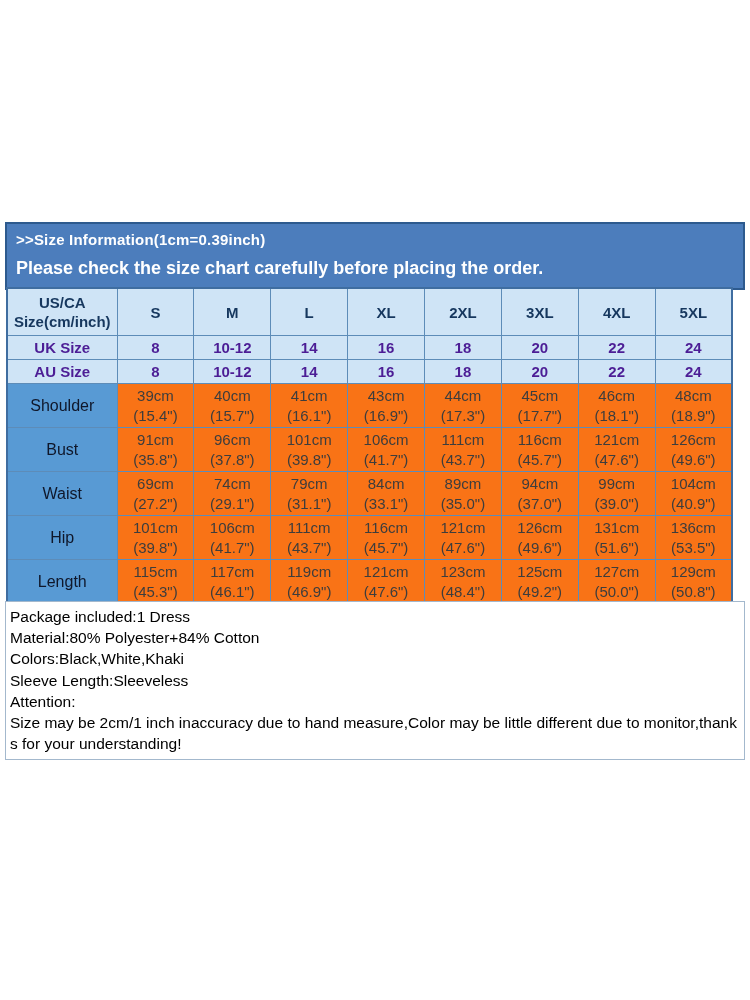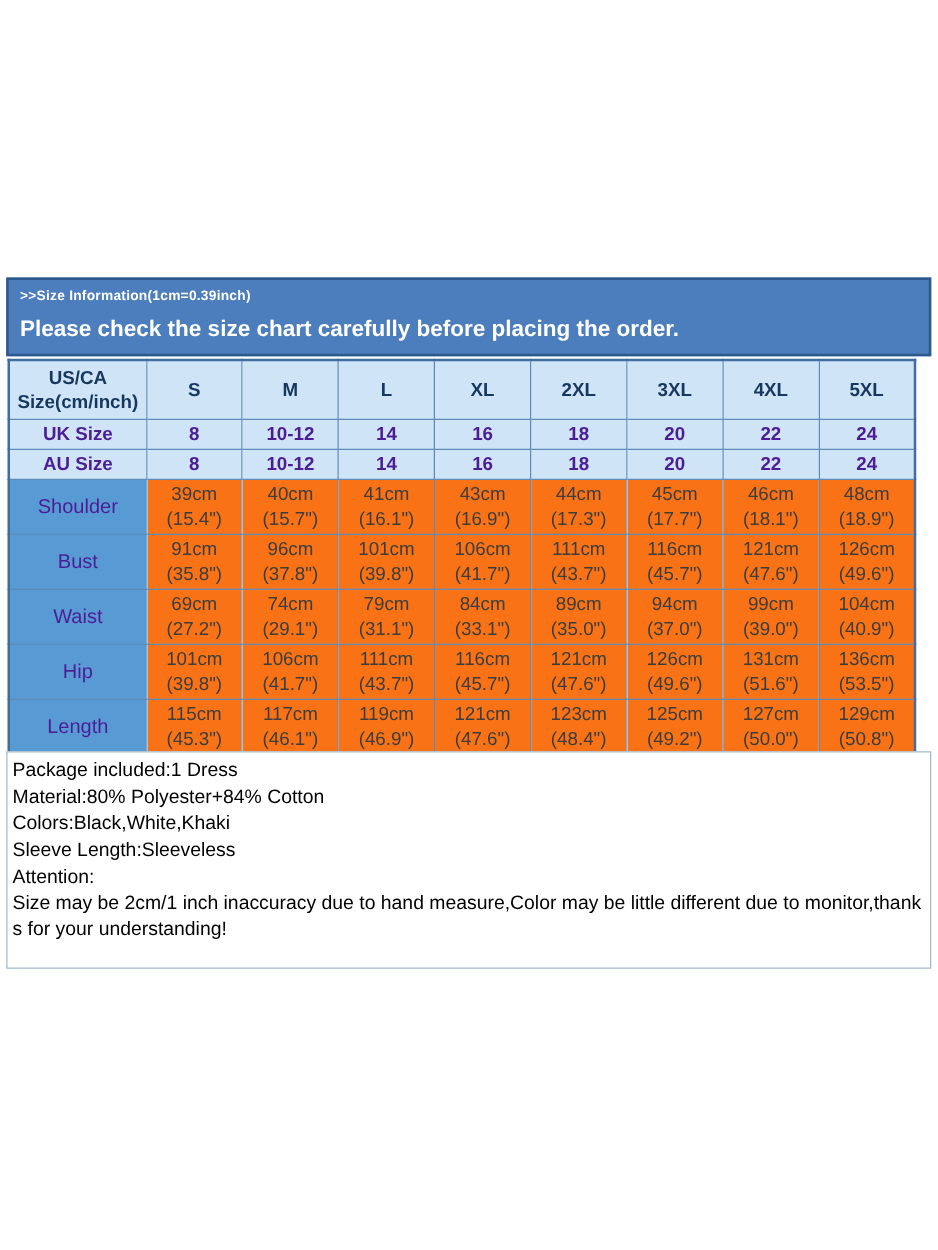--- a/index.html
+++ b/index.html
@@ -12,21 +12,21 @@
 
   
   .banner {
     position:absolute; top:222px; left:5px; width:740px;
     box-sizing:border-box;
     background:#4c7dbc;
     border:2px solid #2d5a8e;
     color:#ffffff;
     padding:7px 9px 9px 9px;
   }
-  .banner-line1 { font-size:11px; font-weight:bold; letter-spacing:0.2px; }
+  .banner-line1 { font-size:15px; font-weight:bold; letter-spacing:0.2px; }
   .banner-line2 { font-size:18px; font-weight:bold; margin-top:10px; }
 
   
   table.size-table {
     position:absolute; top:287px; left:6px; width:727px;
     border-collapse:collapse; table-layout:fixed;
     border:2px solid #3f6da0;
   }
   .size-table th, .size-table td {
     border:1px solid #5d8cb8;
@@ -41,40 +41,40 @@
     background:#cfe4f6; color:#16375e;
     font-weight:bold; font-size:15px;
     height:46px; line-height:19px;
   }
   .sub-cell {
     background:#cfe4f6; color:#4c1d95;
     font-weight:bold; font-size:15px;
     height:23px;
   }
   .row-label {
-    background:#589ad4; color:#4c1d95;
+    background:#589ad4; color:#0f172a;
     font-weight:normal; font-size:16px;
     text-align:left; padding-left:14px;
     height:43px;
   }
   .meas-cell {
     background:#f97316; color:#3d3d3d;
     font-size:15px; font-weight:normal; line-height:20px;
   }
 
   
   .details {
     position:absolute; top:601px; left:5px; width:740px;
     box-sizing:border-box;
     border:1px solid #a3b8cd;
     background:#ffffff;
     color:#000000;
     font-size:15.5px;
     line-height:21.2px;
-    padding:4px 4px 20px 4px;
+    padding:4px 4px 5px 4px;
   }
   .attention-body { word-break:break-all; }
 </style>
 </head>
 <body>
 
 <div class="canvas">
 
   <div class="banner">
     <div class="banner-line1">&gt;&gt;Size Information(1cm=0.39inch)</div>

